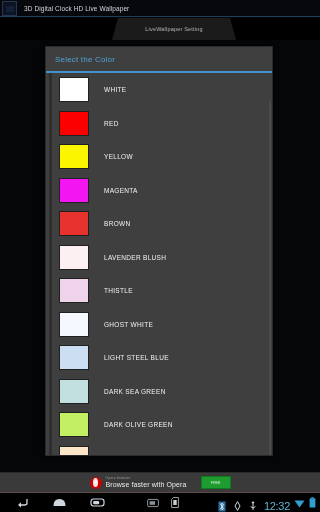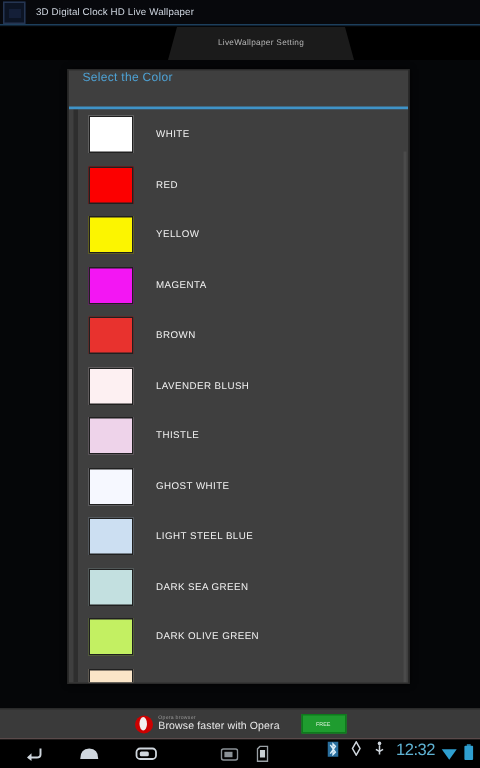--- a/index.html
+++ b/index.html
@@ -50,21 +50,21 @@
   .dialog {
     position:absolute; left:45px; top:46px; width:228px; height:410px;
     background:#3f3f3f;
     border:1px solid #2a2a2a;
     box-shadow:0 0 4px rgba(0,0,0,.85);
     display:flex; flex-direction:column;
     overflow:hidden;
   }
   .dialog-header {
     height:26px; flex:none;
-    display:flex; 
+    display:flex; align-items:center;
     padding-left:9px;
     background:#3f3f3f;
     border-bottom:2px solid #3f93c8;
   }
   .dialog-title { font-size:8px; color:#4ea3d6; letter-spacing:.2px; }
 
   .list {
     flex:1; position:relative; overflow:hidden;
     background:#3f3f3f;
     padding-left:7px;
@@ -126,21 +126,21 @@
   
   .navbar {
     position:absolute; left:0; top:493px; width:320px; height:19px;
     background:#000;
     display:flex; align-items:center;
   }
   .nav-left { display:flex; align-items:center; gap:23px; margin-left:16px; }
   .nav-mid { display:flex; align-items:center; gap:12px; margin-left:42px; }
   .nav-right {
     margin-left:auto; margin-right:4px;
-    display:flex; align-items:flex-start; gap:4px;
+    display:flex; align-items:flex-end; gap:4px;
   }
   .icon { display:inline-flex; align-items:center; justify-content:center; }
   .statusicons { display:flex; align-items:center; gap:7px; margin-right:3px; }
   .clock { font-size:11px; color:#5fb3d4; letter-spacing:-.3px; }
   .wifi-ic, .batt-ic { display:block; }
 </style>
 </head>
 <body>
 
 <div id="screen">

